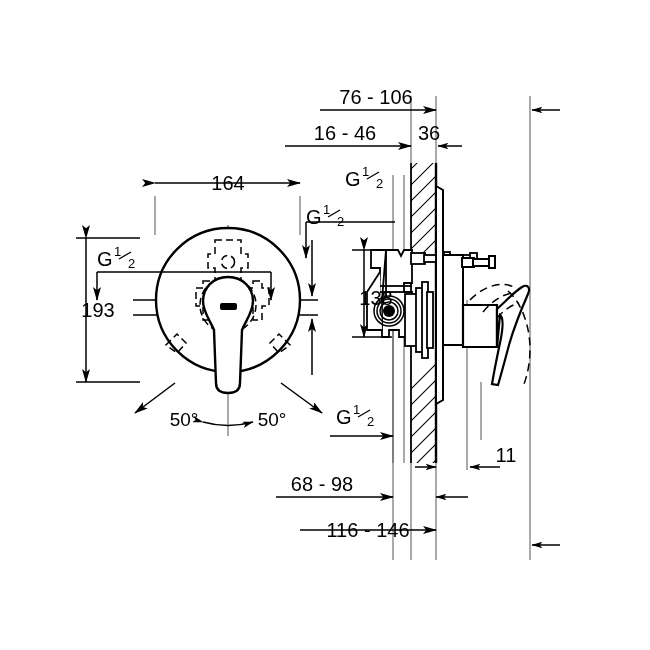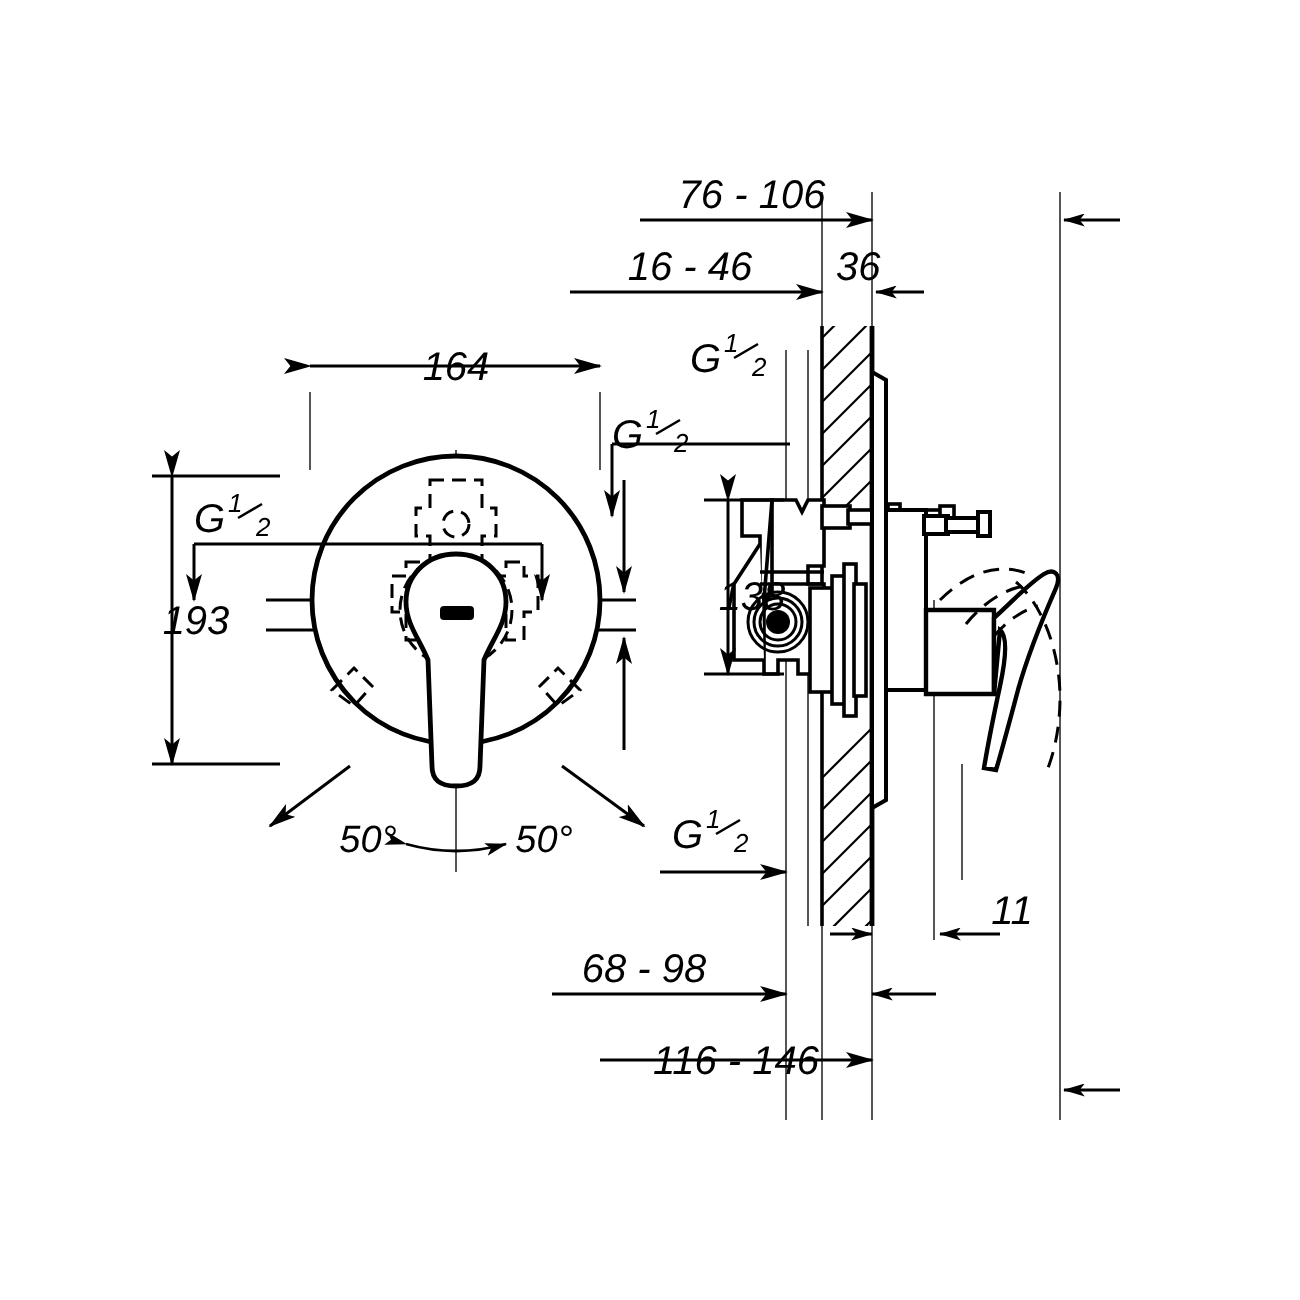--- a/index.html
+++ b/index.html
@@ -1,19 +1,19 @@
 <!DOCTYPE html>
 <html><head>
 <meta charset="utf-8">
 <title>Technical Drawing</title>
 <style>
   html,body{margin:0;padding:0;background:#ffffff;}
   body{width:650px;height:650px;overflow:hidden;
        font-family:"Liberation Sans",sans-serif;}
-  #stage{position:relative;width:610px;height:650px;background:#fff;font-style:italic;}
+  #stage{position:relative;width:610px;height:650px;background:#fff;}
   svg{display:block;}
   .dimtxt{font-family:"Liberation Sans",sans-serif;font-size:20px;fill:#000;}
   .angtxt{font-family:"Liberation Sans",sans-serif;font-size:19px;fill:#000;}
   .gtxt{font-family:"Liberation Sans",sans-serif;font-size:20px;fill:#000;}
   .gnum{font-family:"Liberation Sans",sans-serif;font-size:13px;fill:#000;}
 </style>
 </head>
 <body>
 
 <div id="stage">

